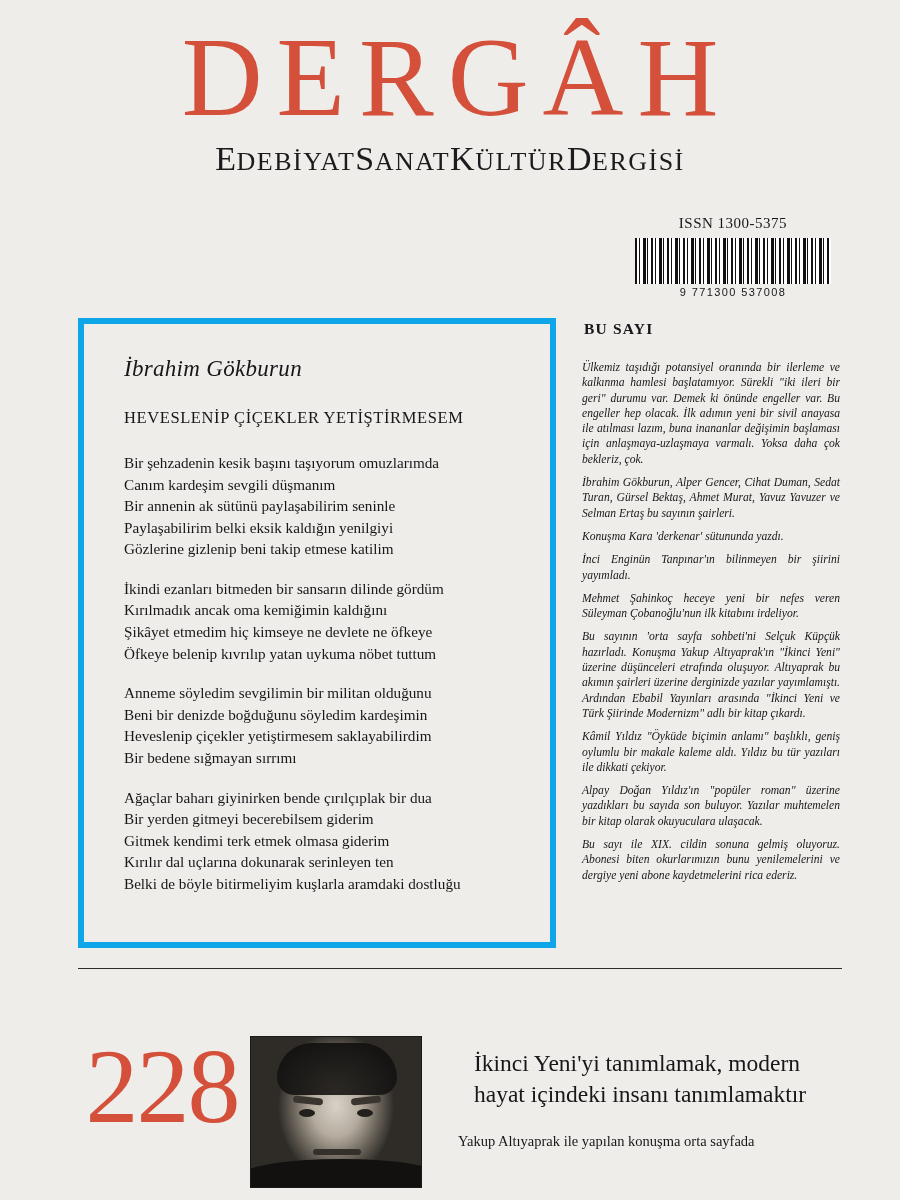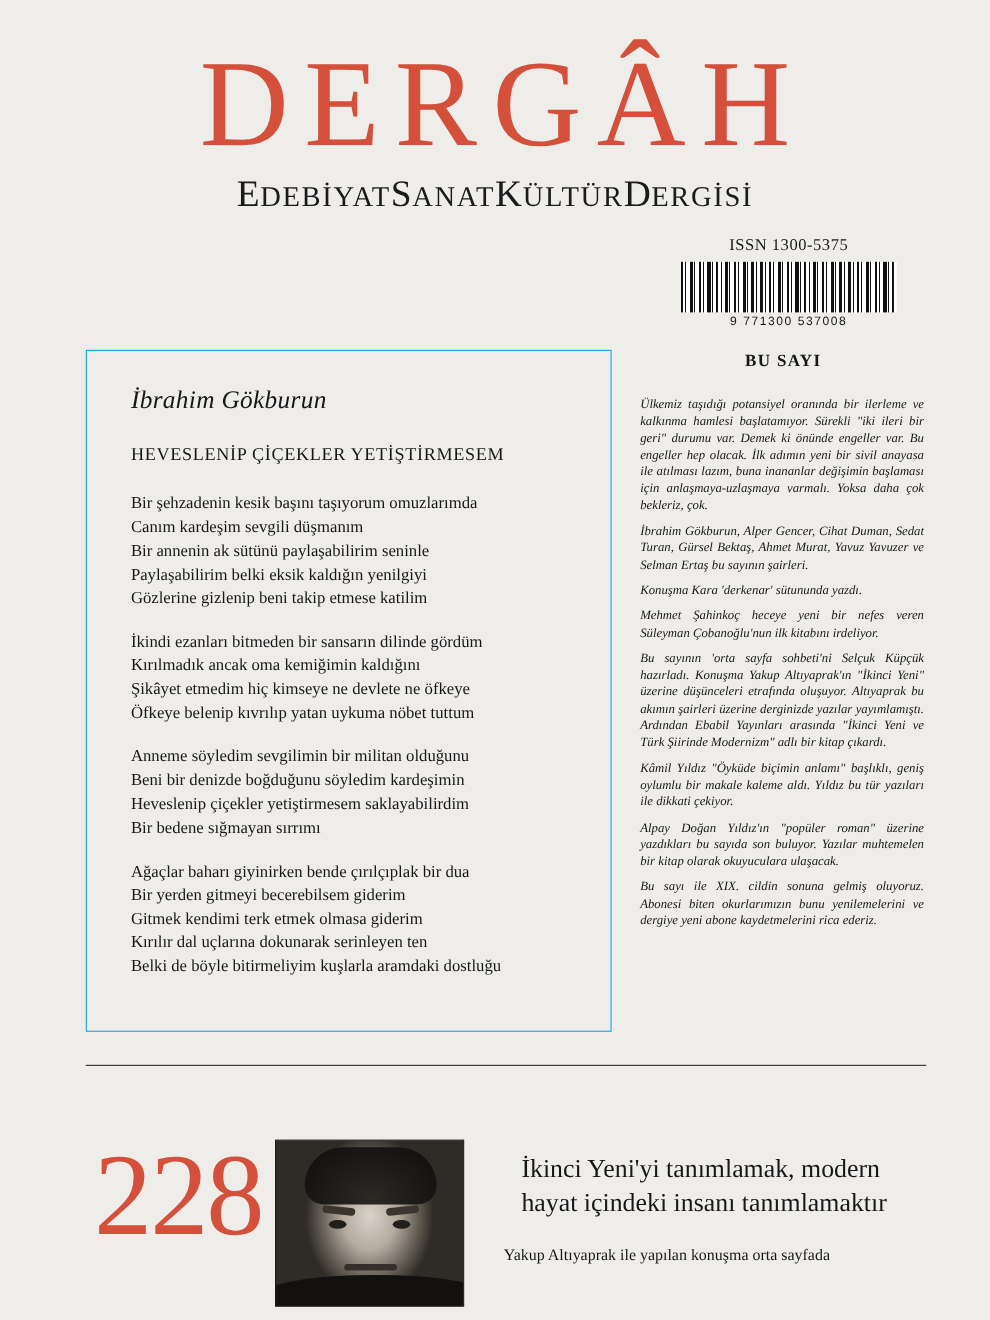--- a/index.html
+++ b/index.html
@@ -17,21 +17,21 @@
   }
   .page {
     position: relative;
     width: 900px;
     height: 1200px;
     box-sizing: border-box;
   }
 
   
   .masthead {
-    padding-top: 42px;
+    padding-top: 24px;
     text-align: center;
   }
   .logo {
     font-family: "Liberation Serif", serif;
     font-size: 112px;
     line-height: 0.95;
     font-weight: 400;
     color: #d4503a;
     letter-spacing: 14px;
     text-indent: 14px;
@@ -49,21 +49,21 @@
     font-size: 34px;
   }
   .subtitle .sm {
     font-size: 26px;
     letter-spacing: 1.5px;
   }
 
   
   .issn-block {
     position: absolute;
-    right: 78px;
+    right: 62px;
     top: 215px;
     width: 210px;
     text-align: center;
   }
   .issn-text {
     font-family: "Liberation Serif", serif;
     font-size: 15px;
     letter-spacing: 0.5px;
     margin-bottom: 6px;
   }
@@ -91,21 +91,21 @@
     position: absolute;
     top: 318px;
     left: 78px;
     width: 764px;
     display: flex;
     gap: 26px;
   }
 
   .poem-box {
     width: 478px;
-    border: 1px solid #0ea5e9;
+    border: 6px solid #0ea5e9;
     box-sizing: border-box;
     padding: 26px 30px 30px 30px;
     min-height: 620px;
   }
   .poet-name {
     font-style: italic;
     font-size: 23px;
     margin: 6px 0 26px 10px;
     letter-spacing: 0.3px;
   }
@@ -124,21 +124,20 @@
 
   
   .right-col {
     width: 258px;
   }
   .bu-sayi {
     font-size: 15.5px;
     font-weight: bold;
     letter-spacing: 1.2px;
     margin: 2px 0 22px 2px;
-    text-align: center;
   }
   .blurbs p {
     font-size: 11.6px;
     line-height: 1.32;
     font-style: italic;
     margin: 0 0 8px 0;
     text-align: justify;
   }
 
   
@@ -297,20 +296,21 @@
           </div>
         </div>
     </div>
 
     <div class="right-col">
       <div class="bu-sayi">BU SAYI</div>
       <div class="blurbs" id="blurbs">
           <p>Ülkemiz taşıdığı potansiyel oranında bir ilerleme ve kalkınma hamlesi başlatamıyor. Sürekli "iki ileri bir geri" durumu var. Demek ki önünde engeller var. Bu engeller hep olacak. İlk adımın yeni bir sivil anayasa ile atılması lazım, buna inananlar değişimin başlaması için anlaşmaya-uzlaşmaya varmalı. Yoksa daha çok bekleriz, çok.</p>
           <p>İbrahim Gökburun, Alper Gencer, Cihat Duman, Sedat Turan, Gürsel Bektaş, Ahmet Murat, Yavuz Yavuzer ve Selman Ertaş bu sayının şairleri.</p>
           <p>Konuşma Kara 'derkenar' sütununda yazdı.</p>
+          <p>İnci Enginün Tanpınar'ın bilinmeyen bir şiirini yayımladı.</p>
           <p>Mehmet Şahinkoç heceye yeni bir nefes veren Süleyman Çobanoğlu'nun ilk kitabını irdeliyor.</p>
           <p>Bu sayının 'orta sayfa sohbeti'ni Selçuk Küpçük hazırladı. Konuşma Yakup Altıyaprak'ın "İkinci Yeni" üzerine düşünceleri etrafında oluşuyor. Altıyaprak bu akımın şairleri üzerine derginizde yazılar yayımlamıştı. Ardından Ebabil Yayınları arasında "İkinci Yeni ve Türk Şiirinde Modernizm" adlı bir kitap çıkardı.</p>
           <p>Kâmil Yıldız "Öyküde biçimin anlamı" başlıklı, geniş oylumlu bir makale kaleme aldı. Yıldız bu tür yazıları ile dikkati çekiyor.</p>
           <p>Alpay Doğan Yıldız'ın "popüler roman" üzerine yazdıkları bu sayıda son buluyor. Yazılar muhtemelen bir kitap olarak okuyuculara ulaşacak.</p>
           <p>Bu sayı ile XIX. cildin sonuna gelmiş oluyoruz. Abonesi biten okurlarımızın bunu yenilemelerini ve dergiye yeni abone kaydetmelerini rica ederiz.</p>
         </div>
     </div>
 
   </div>
 

